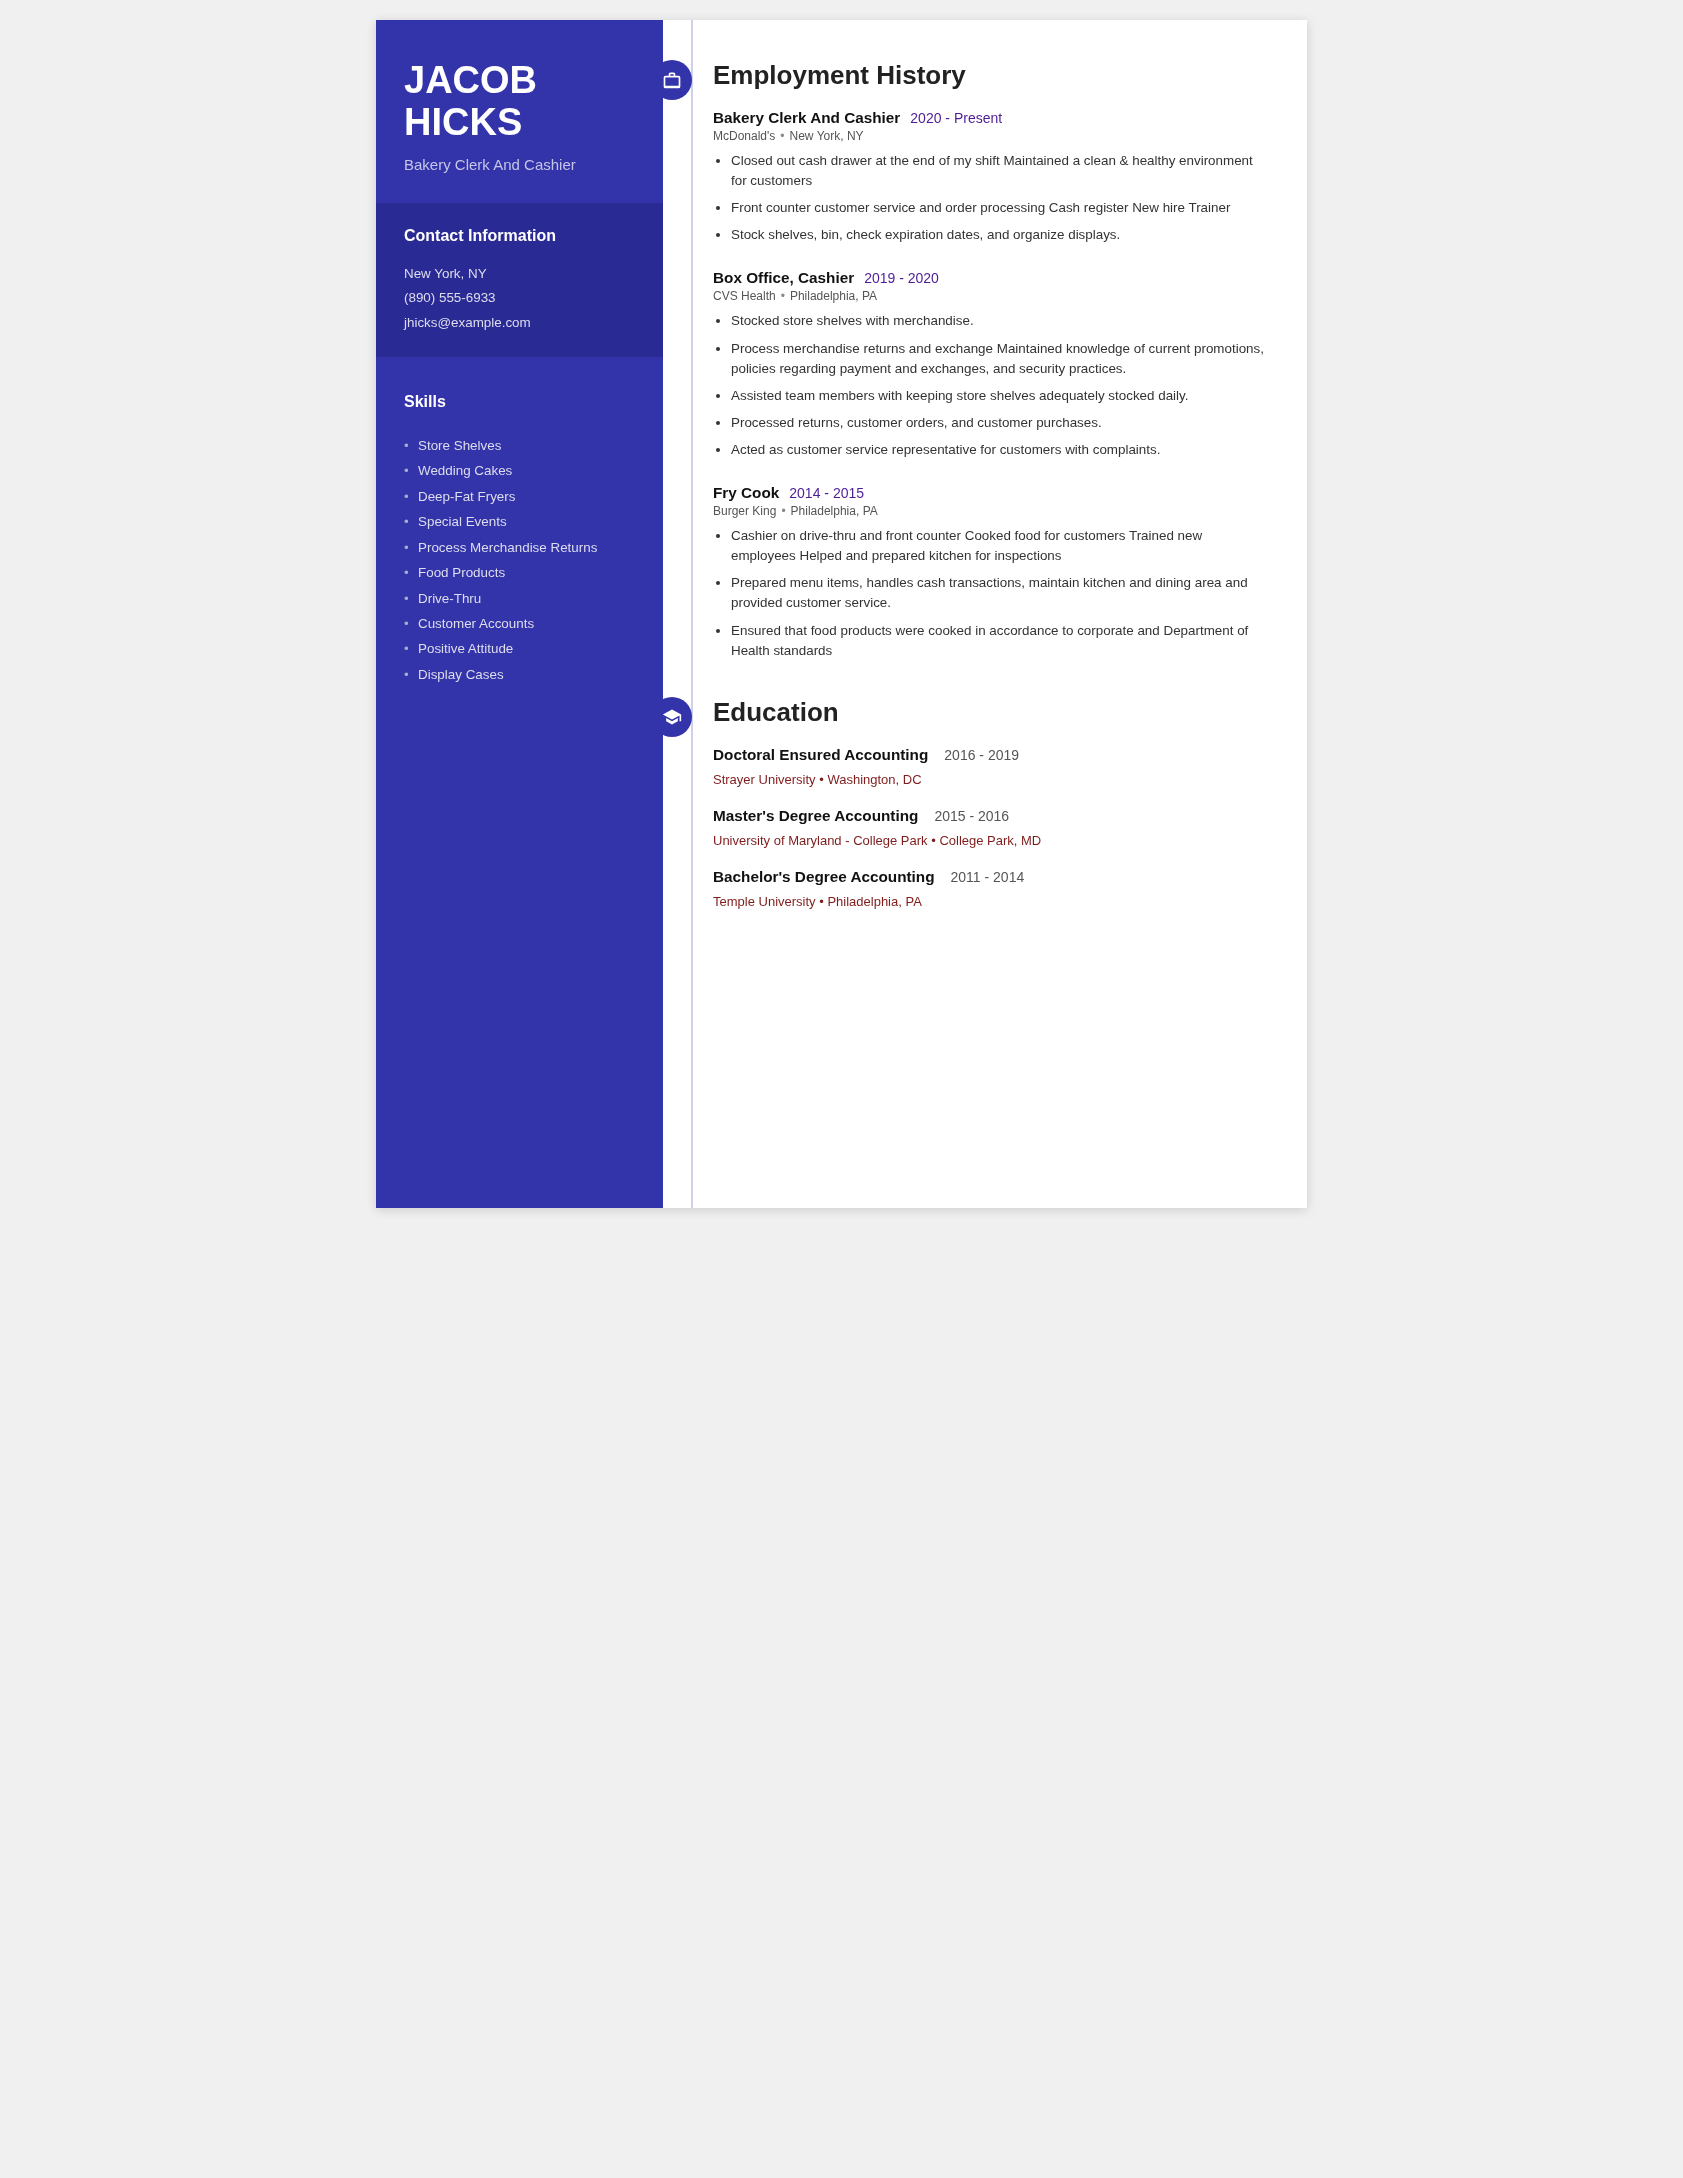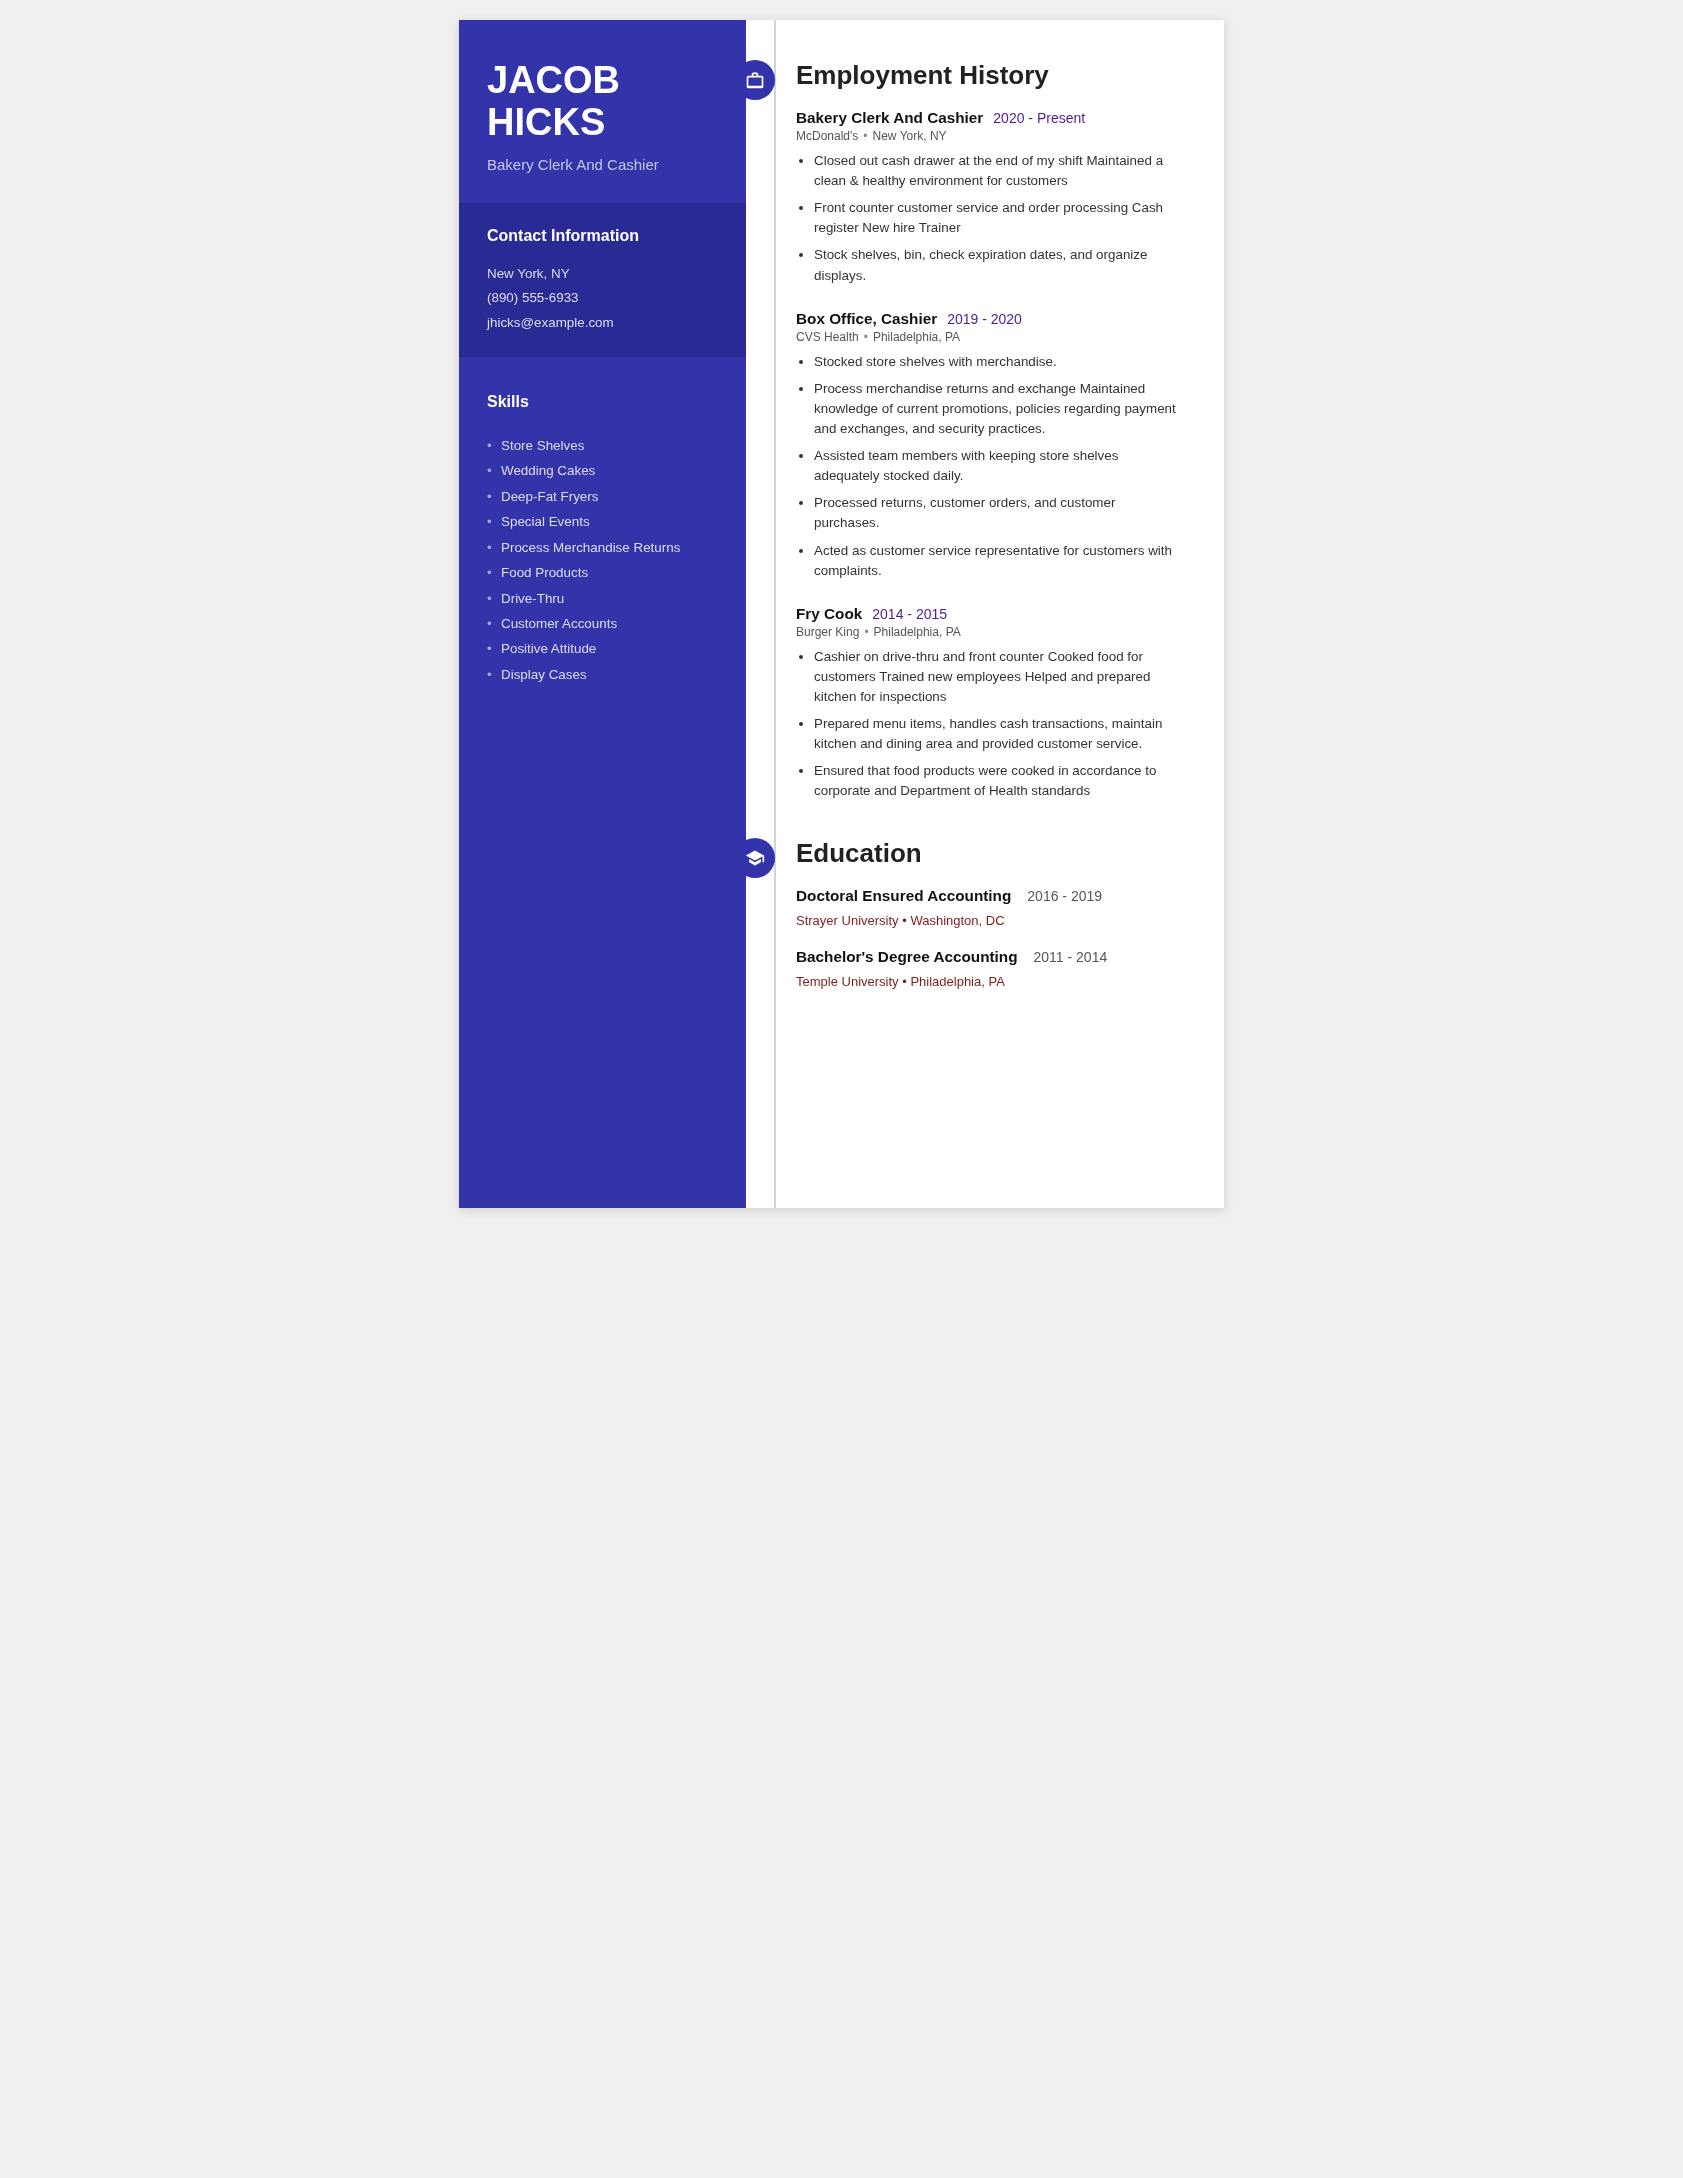--- a/index.html
+++ b/index.html
@@ -6,21 +6,21 @@
     body {
       font-family: Arial, sans-serif;
       background: #f0f0f0;
       display: flex;
       justify-content: center;
       align-items: flex-start;
       min-height: 100vh;
       padding: 20px;
     }
     .resume {
-      width: 765px;
+      width: 931px;
       min-height: 1188px;
       background: #fff;
       display: flex;
       box-shadow: 0 2px 10px rgba(0,0,0,0.15);
     }
     
     .sidebar {
       width: 287px;
       min-width: 287px;
       background: #3333aa;
@@ -290,20 +290,24 @@
           </svg>
         </div>
         <h2 class="section-title">Education</h2>
       </div>
       <div id="edu-container">
           <div class="edu-item">
             <div><span class="edu-title">Doctoral Ensured Accounting</span><span class="edu-years">2016 - 2019</span></div>
             <div class="edu-location"><span>Strayer University</span> <span class="dot">•</span> <span>Washington, DC</span></div>
           </div>
           <div class="edu-item">
+            <div><span class="edu-title">Master's Degree Accounting</span><span class="edu-years">2015 - 2016</span></div>
+            <div class="edu-location"><span>University of Maryland - College Park</span> <span class="dot">•</span> <span>College Park, MD</span></div>
+          </div>
+          <div class="edu-item">
             <div><span class="edu-title">Bachelor's Degree Accounting</span><span class="edu-years">2011 - 2014</span></div>
             <div class="edu-location"><span>Temple University</span> <span class="dot">•</span> <span>Philadelphia, PA</span></div>
           </div>
         </div>
     </div>
   </div>
 </div>
 
 
 </body></html>

